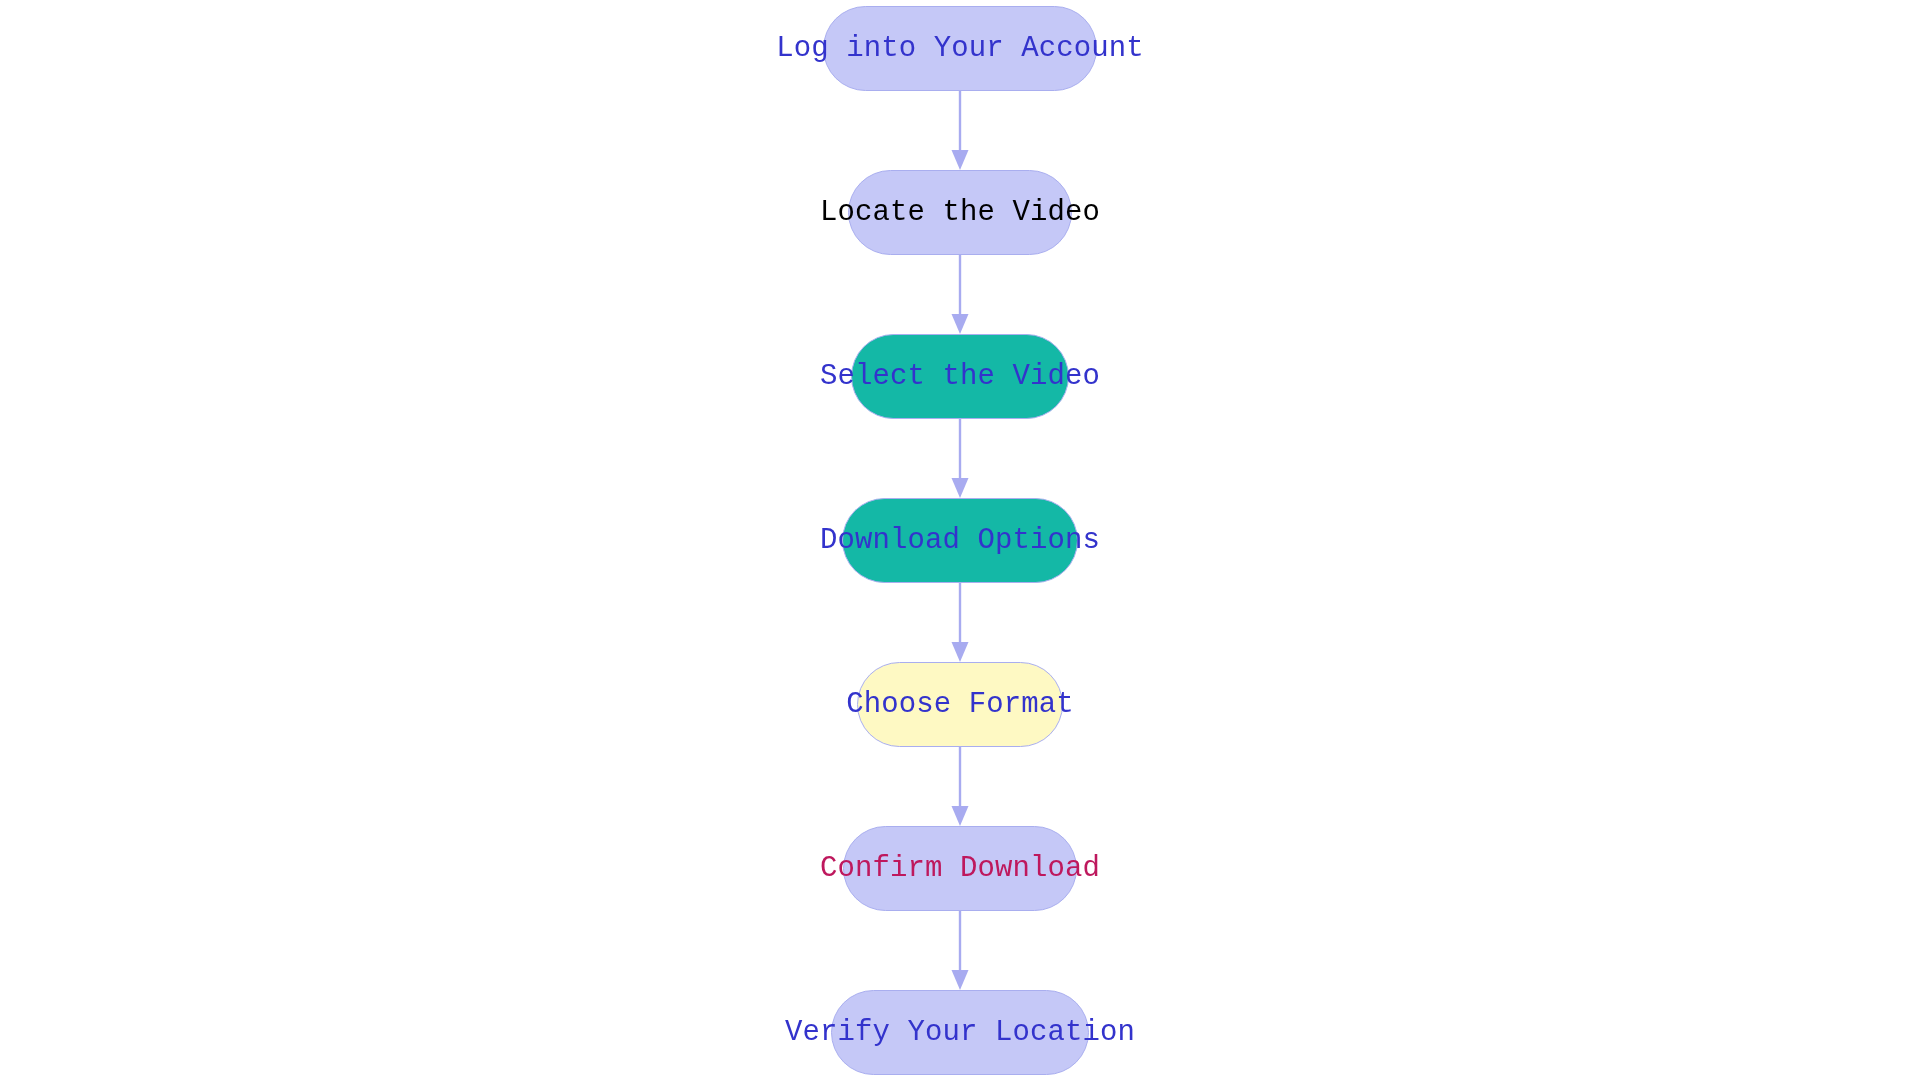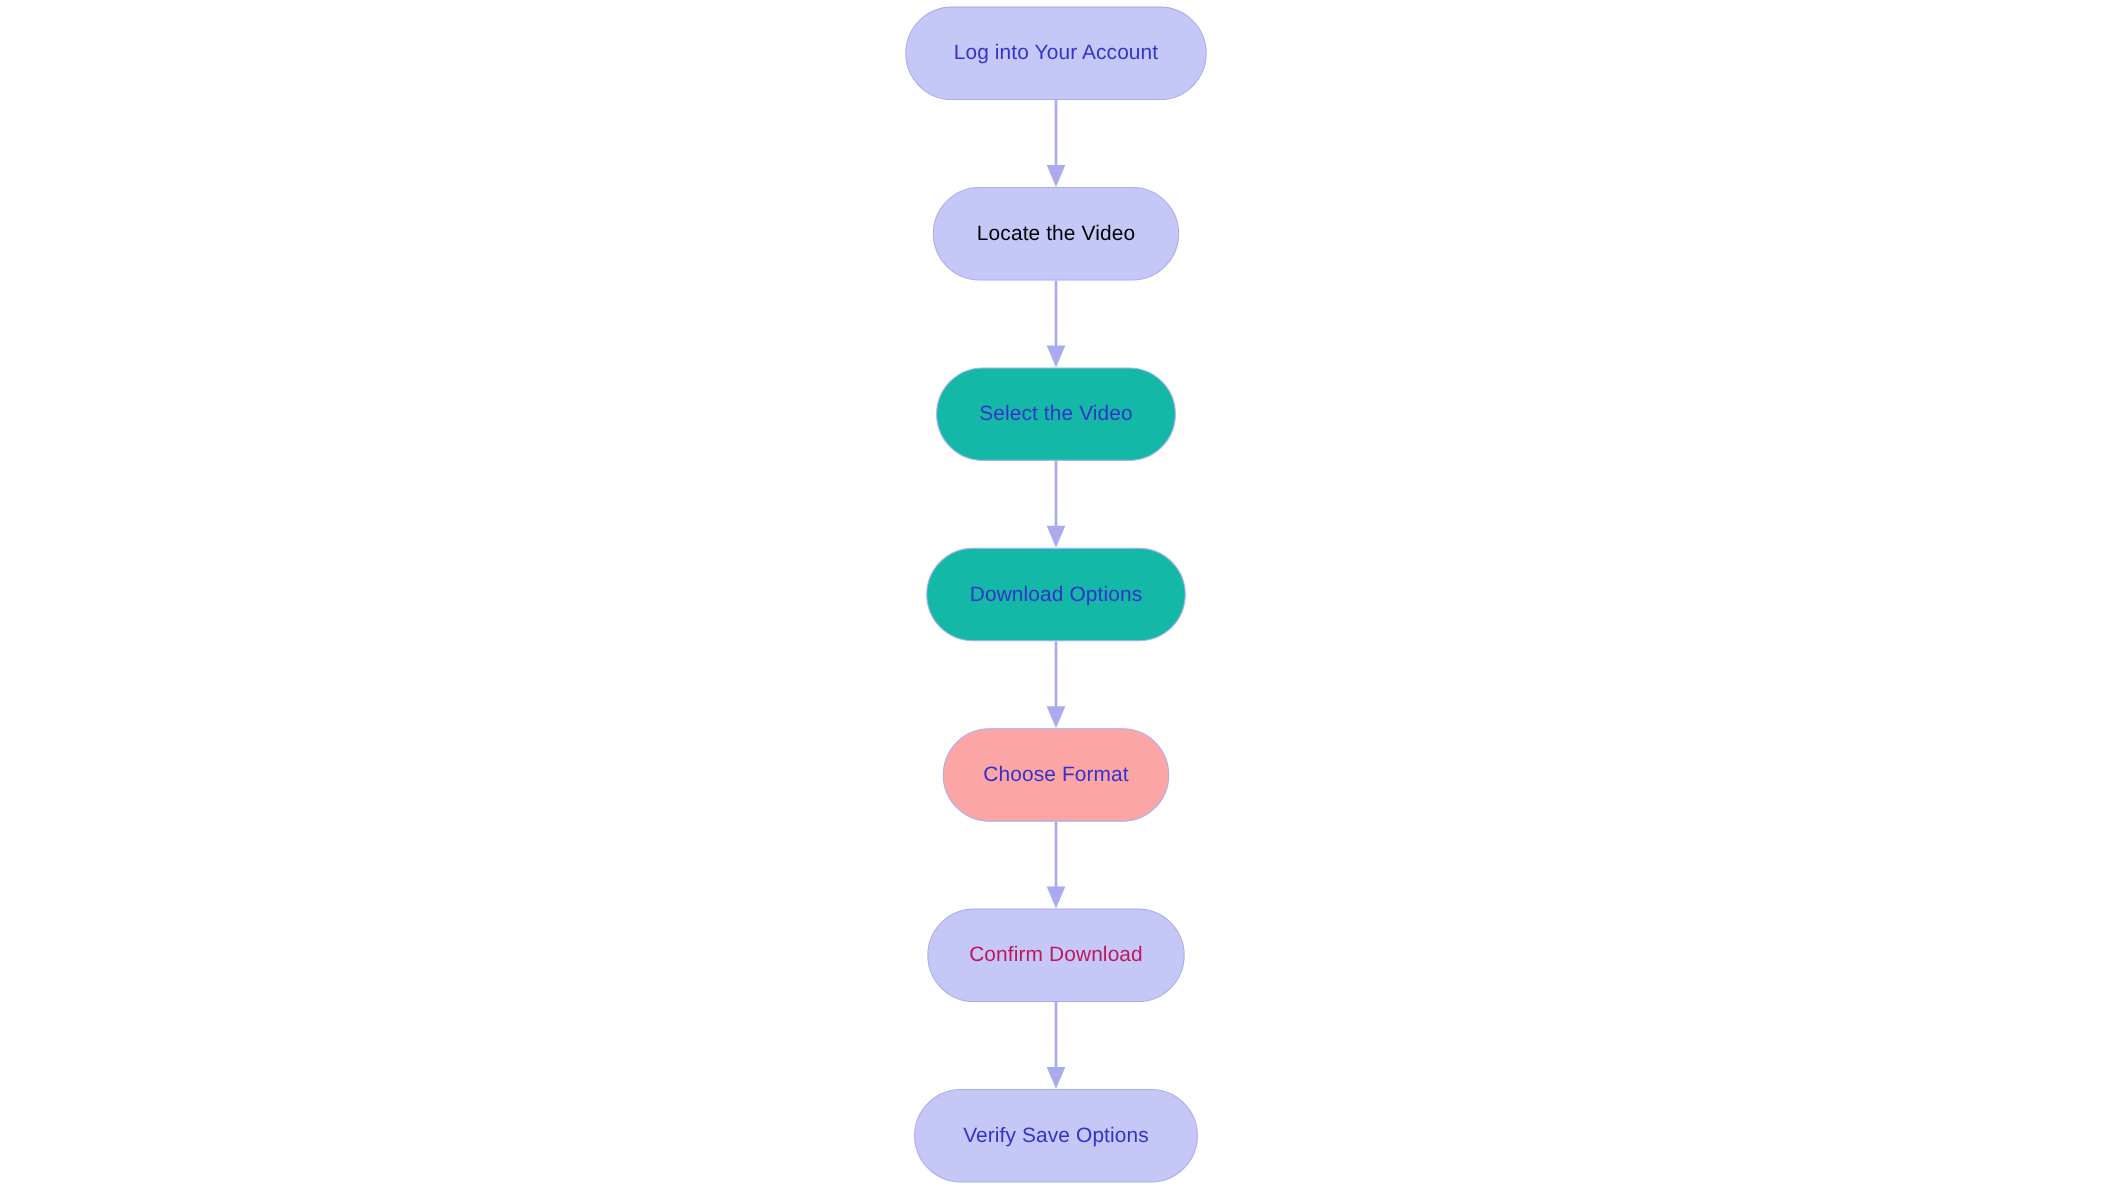--- a/index.html
+++ b/index.html
@@ -42,22 +42,22 @@
     border: 1.6px solid #a9aeef;
     display: flex;
     align-items: center;
     justify-content: center;
     padding: 0 34px;
     flex: 0 0 auto;
   }
 
   .node-label {
     color: #3333cc;
-    font-size: 19px;
-    font-family: Liberation Sans, sans-serif;
+    font-size: 29px;
+    font-family: Liberation Mono, monospace;
     font-weight: 400;
     letter-spacing: 0.1px;
     white-space: nowrap;
     line-height: 1;
   }
 
   .connector {
     flex: 0 0 auto;
     width: 24px;
     height: 79px;
@@ -108,36 +108,36 @@
 
     <div class="node" style="width: 236px; background: #14b8a6; border-color: rgb(169, 174, 239);">
       <span class="node-label" style="color: rgb(51, 51, 204);">Download Options</span>
     </div>
 
     <svg class="connector" viewBox="0 0 24 79">
       <line class="conn-line" x1="12" y1="0" x2="12" y2="61" style="stroke: rgb(168, 171, 240);"></line>
       <polygon class="conn-head" points="12,79 3.5,59 20.5,59" style="fill: rgb(168, 171, 240);"></polygon>
     </svg>
 
-    <div class="node" style="width: 206px; background: #fca5a5; border-color: rgb(169, 174, 239);">
+    <div class="node" style="width: 206px; background: #fef9c3; border-color: rgb(169, 174, 239);">
       <span class="node-label" style="color: rgb(51, 51, 204);">Choose Format</span>
     </div>
 
     <svg class="connector" viewBox="0 0 24 79">
       <line class="conn-line" x1="12" y1="0" x2="12" y2="61" style="stroke: rgb(168, 171, 240);"></line>
       <polygon class="conn-head" points="12,79 3.5,59 20.5,59" style="fill: rgb(168, 171, 240);"></polygon>
     </svg>
 
     <div class="node" style="width: 234px; background: rgb(197, 200, 247); border-color: rgb(169, 174, 239);">
       <span class="node-label" style="color: #be185d;">Confirm Download</span>
     </div>
 
     <svg class="connector" viewBox="0 0 24 79">
       <line class="conn-line" x1="12" y1="0" x2="12" y2="61" style="stroke: rgb(168, 171, 240);"></line>
       <polygon class="conn-head" points="12,79 3.5,59 20.5,59" style="fill: rgb(168, 171, 240);"></polygon>
     </svg>
 
     <div class="node" style="width: 258px; background: rgb(197, 200, 247); border-color: rgb(169, 174, 239);">
-      <span class="node-label" style="color: rgb(51, 51, 204);">Verify Save Options</span>
+      <span class="node-label" style="color: rgb(51, 51, 204);">Verify Your Location</span>
     </div>
 
   </div>
 </div>
 
 </body></html>

